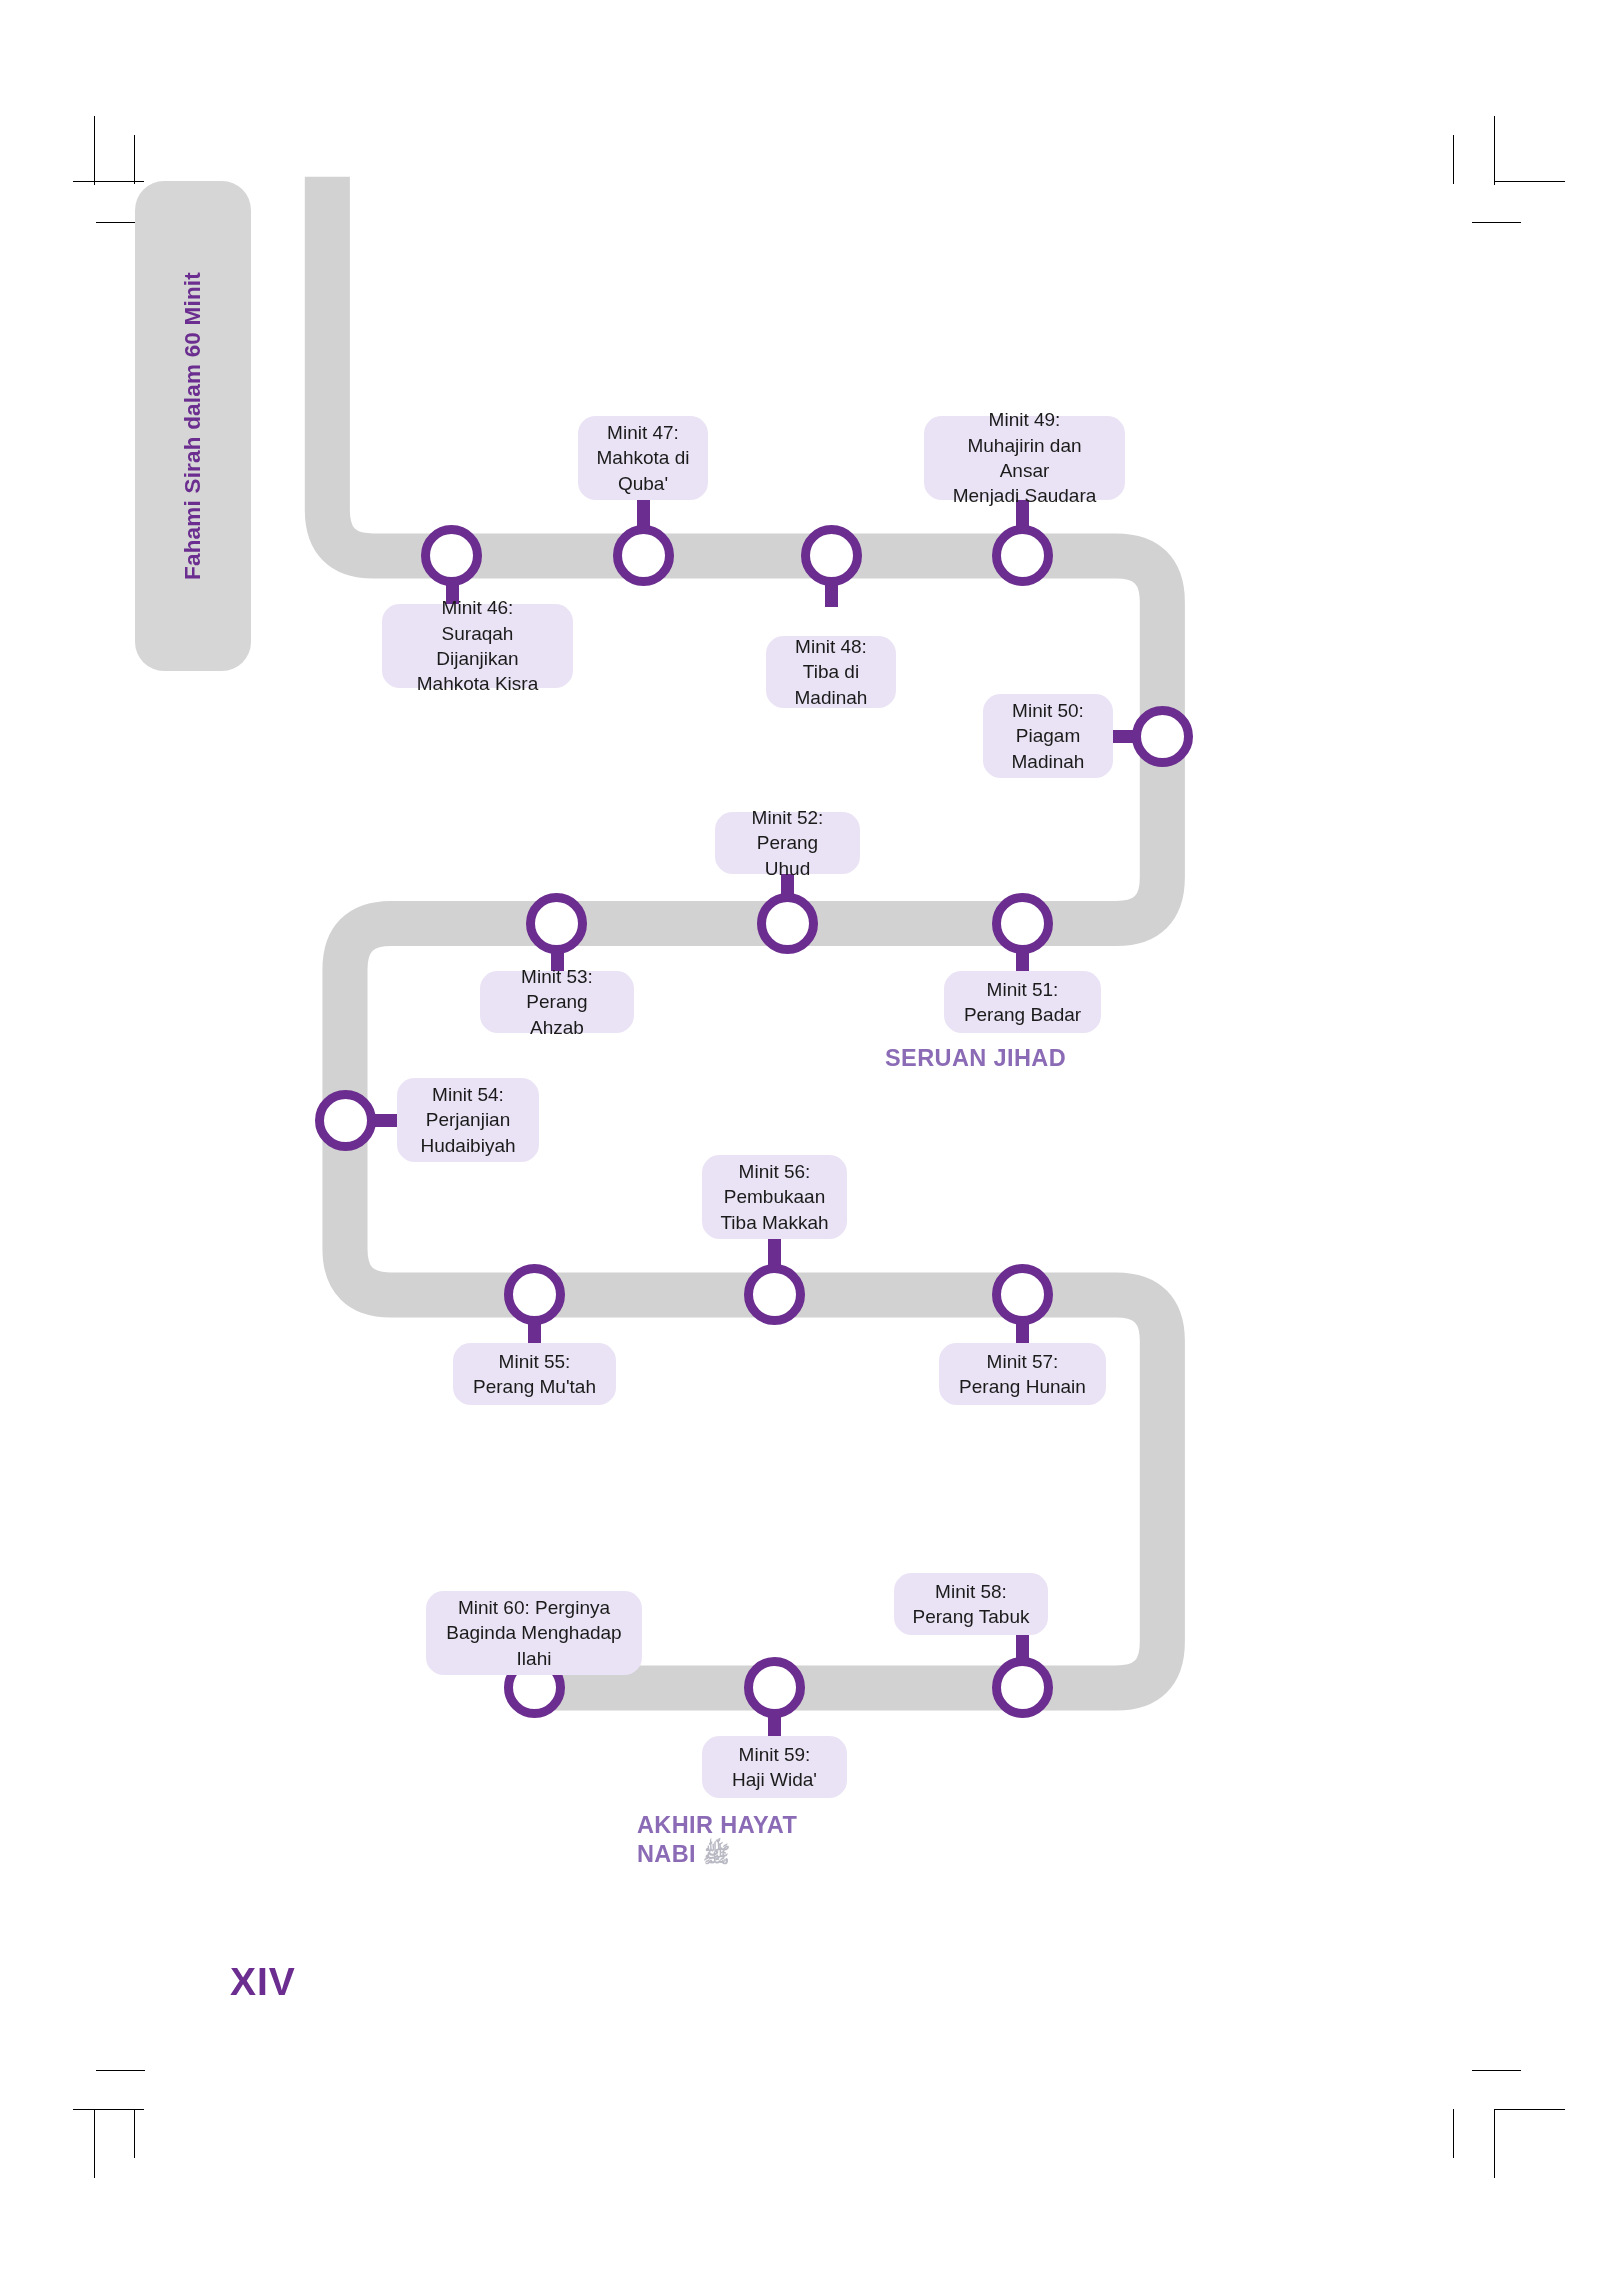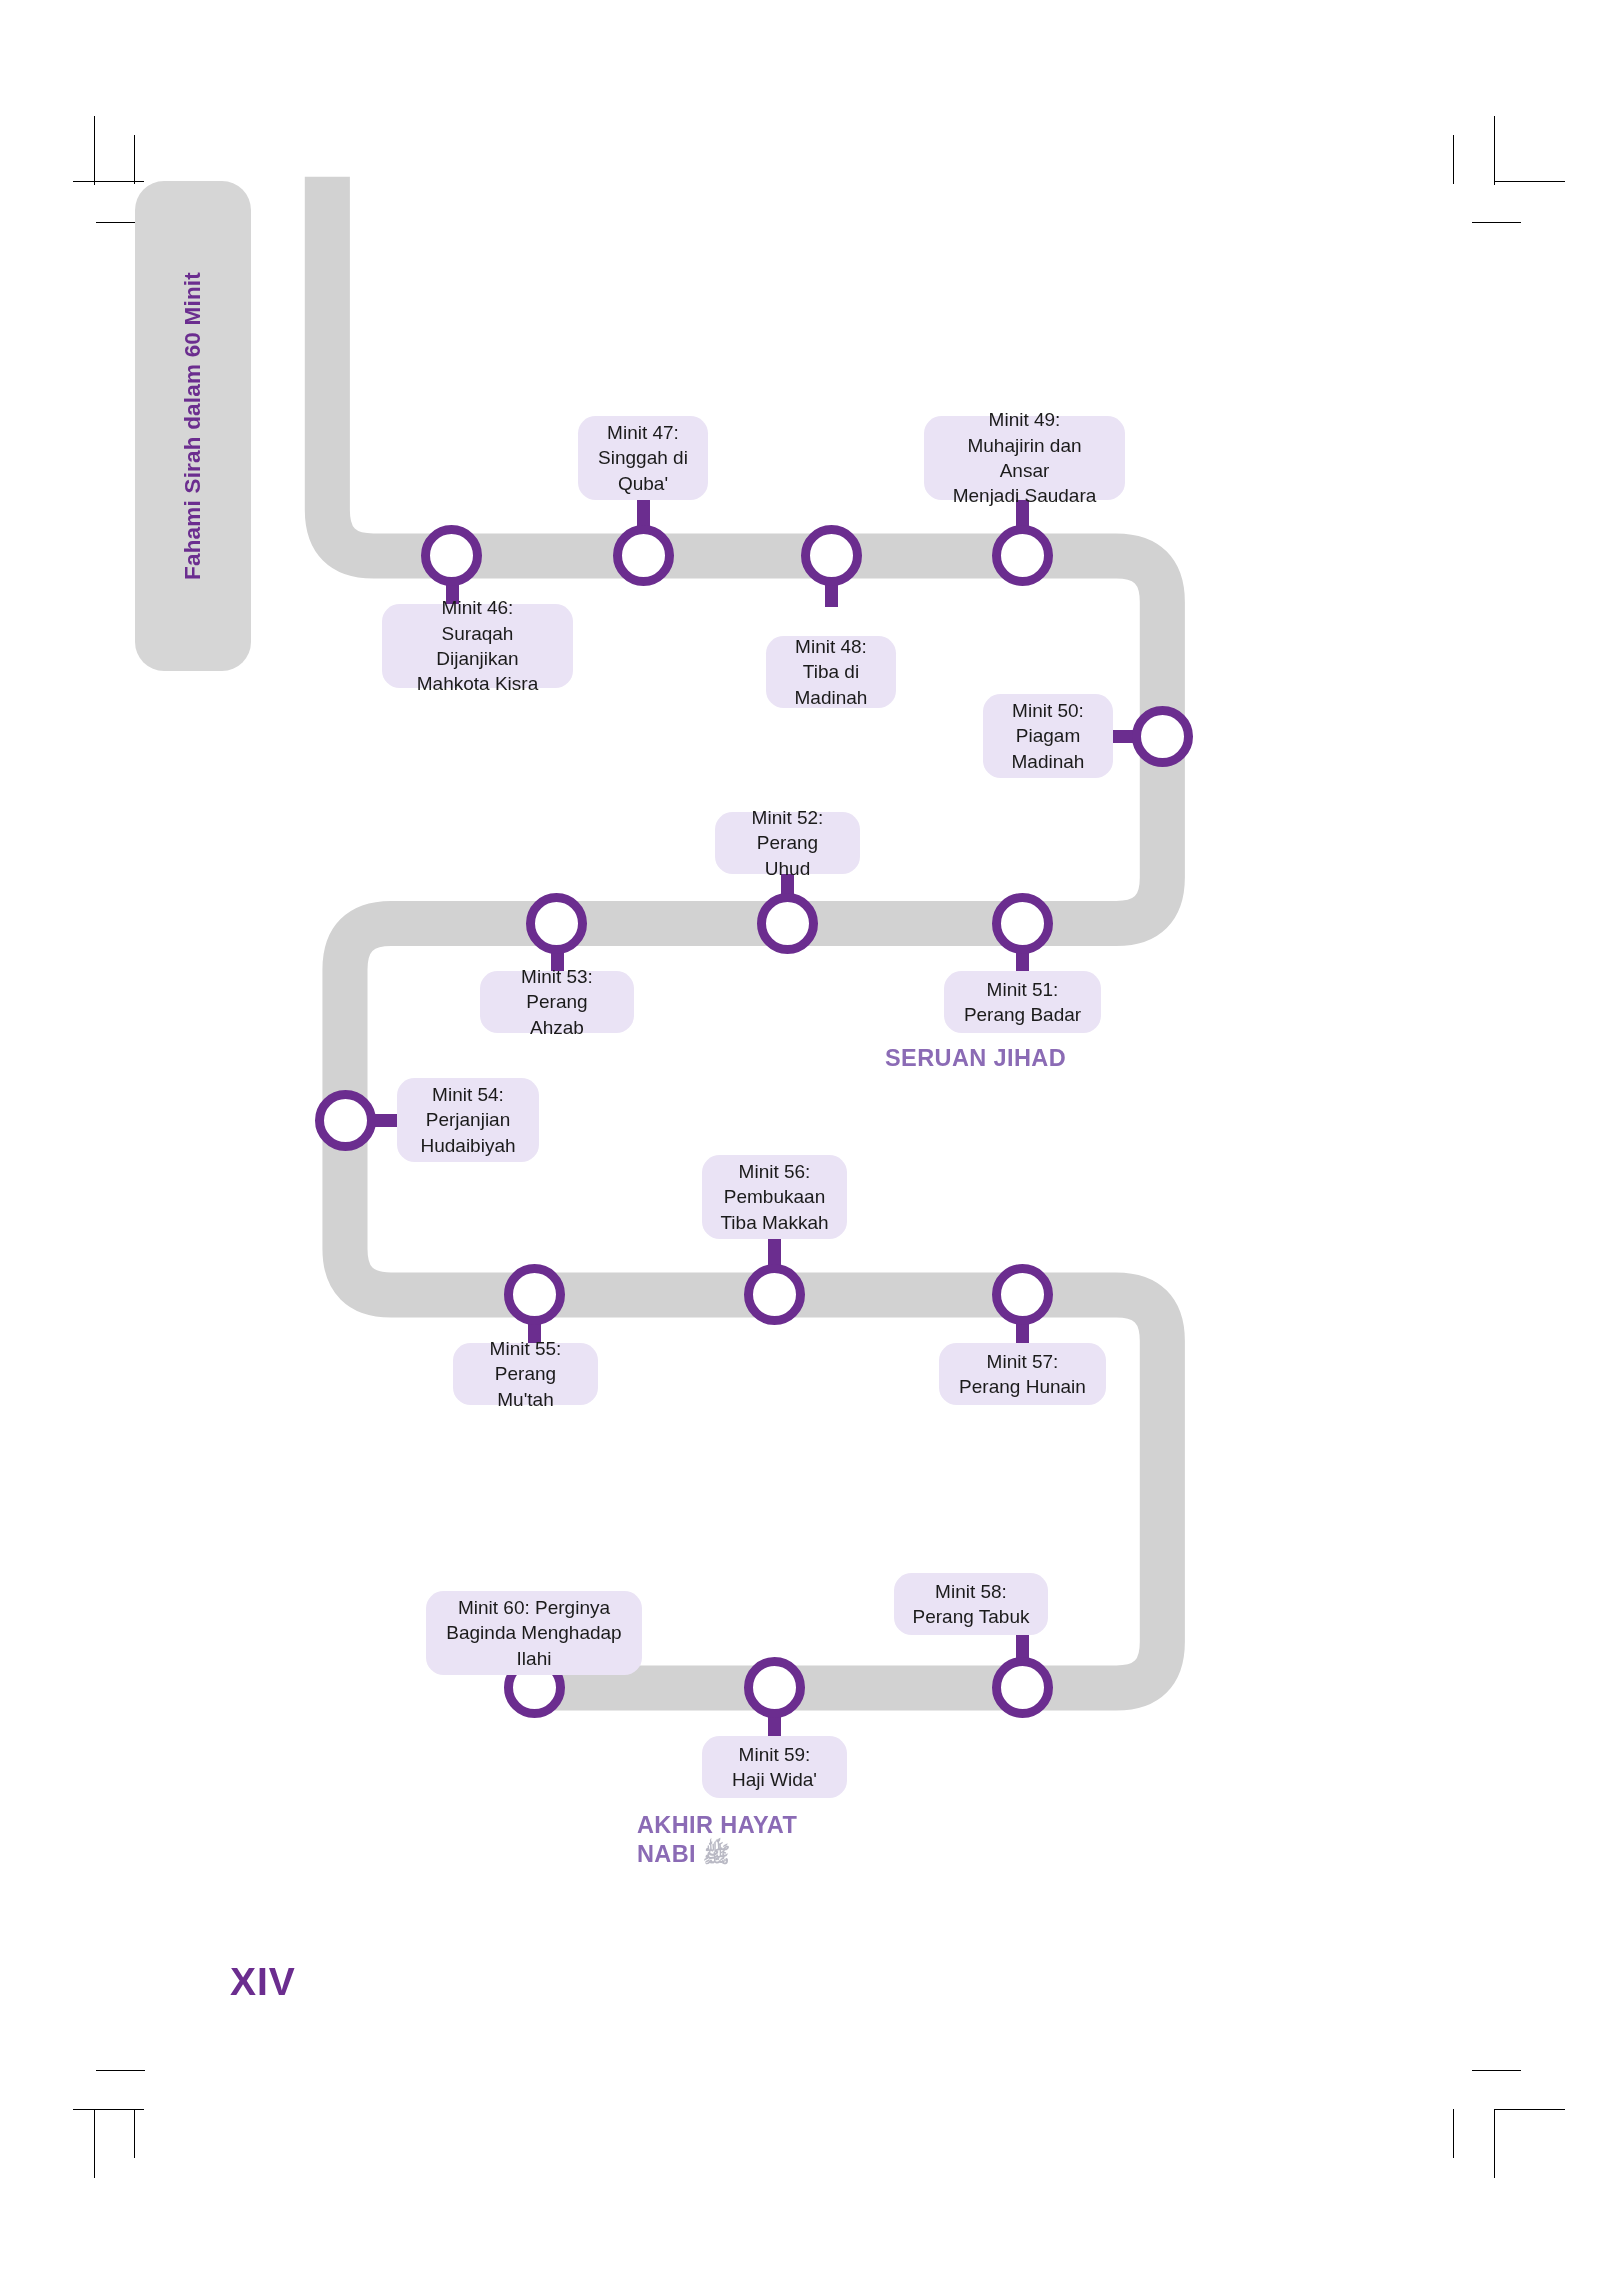--- a/index.html
+++ b/index.html
@@ -172,21 +172,21 @@
 
   <div id="nodes-layer">
       <div class="stem vert" style="left: 446px; top: 580px; height: 27.4px;"></div>
       <div class="node" style="left: 421px; top: 525px;"></div>
       <div class="bubble" style="left: 358px; top: 604px; width: 191px; height: 84px; margin-left: 24px;">Minit 46:
 Suraqah Dijanjikan
 Mahkota Kisra</div>
       <div class="stem vert" style="left: 637px; top: 496px; height: 35px;"></div>
       <div class="node" style="left: 613px; top: 525px;"></div>
       <div class="bubble" style="left: 578px; top: 416px; width: 130px; height: 84px;">Minit 47:
-Singgah di
+Mahkota di
 Quba'</div>
       <div class="stem vert" style="left: 825px; top: 580px; height: 27.4px;"></div>
       <div class="node" style="left: 801px; top: 525px;"></div>
       <div class="bubble" style="left: 766px; top: 636px; width: 130px; height: 72px;">Minit 48:
 Tiba di
 Madinah</div>
       <div class="stem vert" style="left: 1016px; top: 496px; height: 35px;"></div>
       <div class="node" style="left: 992px; top: 525px;"></div>
       <div class="bubble" style="left: 924px; top: 416px; width: 201px; height: 84px;">Minit 49:
 Muhajirin dan Ansar
@@ -208,21 +208,21 @@
       <div class="node" style="left: 526px; top: 893px;"></div>
       <div class="bubble" style="left: 480px; top: 971px; width: 154px; height: 62px;">Minit 53:
 Perang Ahzab</div>
       <div class="stem horz" style="top: 1114px; left: 370px; width: 31px;"></div>
       <div class="node" style="left: 315px; top: 1090px;"></div>
       <div class="bubble" style="left: 397px; top: 1078px; width: 142px; height: 84px;">Minit 54:
 Perjanjian
 Hudaibiyah</div>
       <div class="stem vert" style="left: 528px; top: 1319px; height: 27.4px;"></div>
       <div class="node" style="left: 504px; top: 1264px;"></div>
-      <div class="bubble" style="left: 453px; top: 1343px; width: 145px; height: 62px;">Minit 55:
+      <div class="bubble" style="left: 453px; top: 1343px; width: 163px; height: 62px;">Minit 55:
 Perang Mu'tah</div>
       <div class="stem vert" style="left: 768px; top: 1235px; height: 35px;"></div>
       <div class="node" style="left: 744px; top: 1264px;"></div>
       <div class="bubble" style="left: 702px; top: 1155px; width: 145px; height: 84px;">Minit 56:
 Pembukaan
 Tiba Makkah</div>
       <div class="stem vert" style="left: 1016px; top: 1319px; height: 27.4px;"></div>
       <div class="node" style="left: 992px; top: 1264px;"></div>
       <div class="bubble" style="left: 939px; top: 1343px; width: 167px; height: 62px;">Minit 57:
 Perang Hunain</div>

